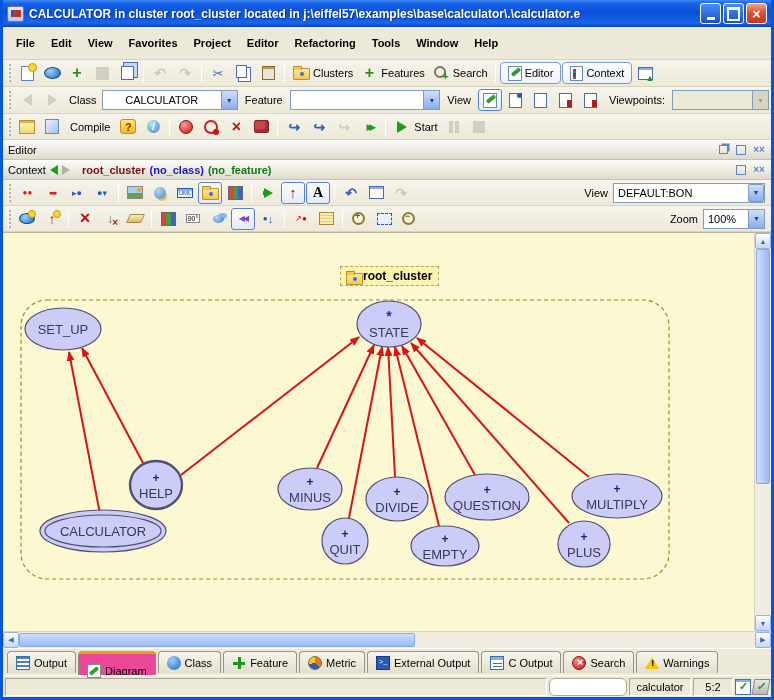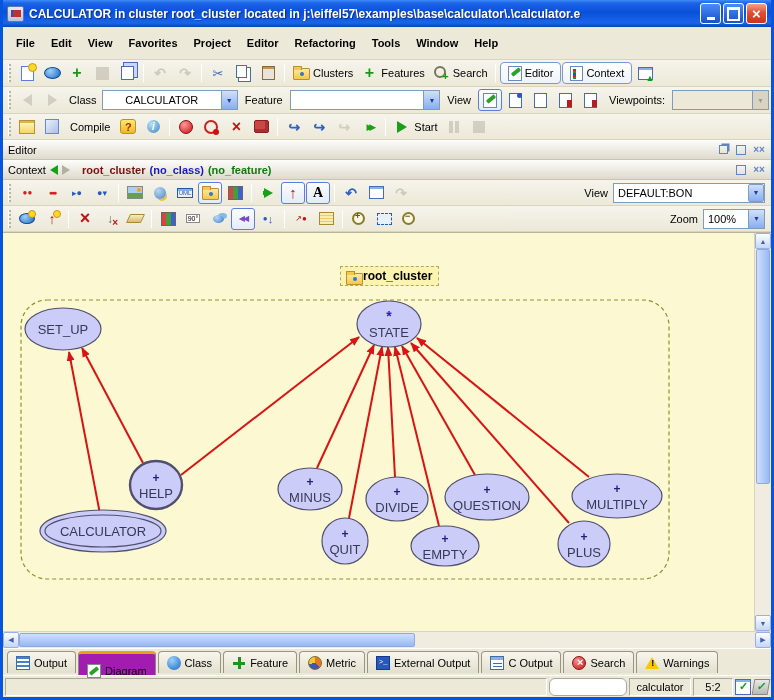--- a/index.html
+++ b/index.html
@@ -143,21 +143,21 @@
   
   .vscroll { flex:0 0 17px; background:#f0ede0; border-left:1px solid #d8d4c0; display:flex; flex-direction:column; }
   .hscroll { height:17px; flex:0 0 17px; background:#f0ede0; border-top:1px solid #d8d4c0; display:flex; }
   .sbtn { flex:0 0 16px; background:linear-gradient(#fdfefe,#c6d6f8); border:1px solid #98b0e8; border-radius:2px; display:flex; align-items:center; justify-content:center; color:#4060b0; font-size:7px; }
   .vthumb { background:linear-gradient(90deg,#cfdffe,#99b9f4); border:1px solid #90a8e0; border-radius:2px; margin:0 1px; }
   .hthumb { background:linear-gradient(180deg,#cfdffe,#99b9f4); border:1px solid #90a8e0; border-radius:2px; margin:1px 0; }
 
   
   .tabsbar { height:27px; flex:0 0 27px; background:#ece9d8; display:flex; align-items:flex-start; padding:2px 4px 0; gap:2px; border-top:1px solid #fff; }
   .tab { height:22px; display:flex; align-items:center; gap:4px; padding:0 8px; border:1px solid #999582; border-bottom:none; border-radius:4px 4px 0 0; background:linear-gradient(#f8f6ee,#e2dfcd); font-size:11px; color:#000; }
-  .tab.active { height:37px; background:#a21caf; border-color:#888; border-top:3px solid #e8a01a; font-weight:normal; }
+  .tab.active { height:37px; background:#ec4899; border-color:#888; border-top:3px solid #e8a01a; font-weight:normal; }
   .tic { width:14px; height:14px; position:relative; flex:0 0 14px; }
   .tic.output { background:repeating-linear-gradient(180deg,#4a80c8 0 2px,#fff 2px 4px); border:1px solid #3a6ea5; }
   .tic.diagram { background:#fff; border:1px solid #888; } .tic.diagram::after { content:""; position:absolute; left:1px; top:4px; width:10px; height:4px; background:#2ba02b; transform:rotate(-40deg); border-radius:1px; }
   .tic.classb { border-radius:50%; background:radial-gradient(circle at 35% 30%,#9cd0f8,#1868c8); }
   .tic.feature::before { content:""; position:absolute; left:6px; top:1px; width:3px; height:12px; background:#189818; } .tic.feature::after { content:""; position:absolute; left:1px; top:6px; width:12px; height:3px; background:#189818; }
   .tic.metric { border-radius:50%; background:conic-gradient(#e87820 0 130deg,#3858c0 130deg 260deg,#f0c830 260deg 360deg); border:1px solid #886820; }
   .tic.external { background:#2858b8; border:1px solid #18388a; } .tic.external::after { content:">_"; position:absolute; left:2px; top:1px; color:#fff; font-size:7px; font-family:"Liberation Mono",monospace; }
   .tic.coutput { background:#fff; border:1px solid #3a6ea5; box-shadow:inset 0 3px 0 #88aef0; } .tic.coutput::after { content:""; position:absolute; left:2px; top:6px; width:9px; height:1px; background:#3a6ea5; box-shadow:0 3px 0 #3a6ea5; }
   .tic.errors { border-radius:50%; background:radial-gradient(circle at 35% 30%,#f89090,#c81010); border:1px solid #881010; } .tic.errors::after { content:"\00d7"; position:absolute; left:3.5px; top:-1px; color:#fff; font-weight:bold; font-size:11px; }
   .tic.warnings::before { content:""; position:absolute; left:0; top:1px; width:0; height:0; border-left:7px solid transparent; border-right:7px solid transparent; border-bottom:12px solid #f8c800; } .tic.warnings::after { content:"!"; position:absolute; left:6px; top:2px; font-size:9px; font-weight:bold; color:#000; z-index:1; }

